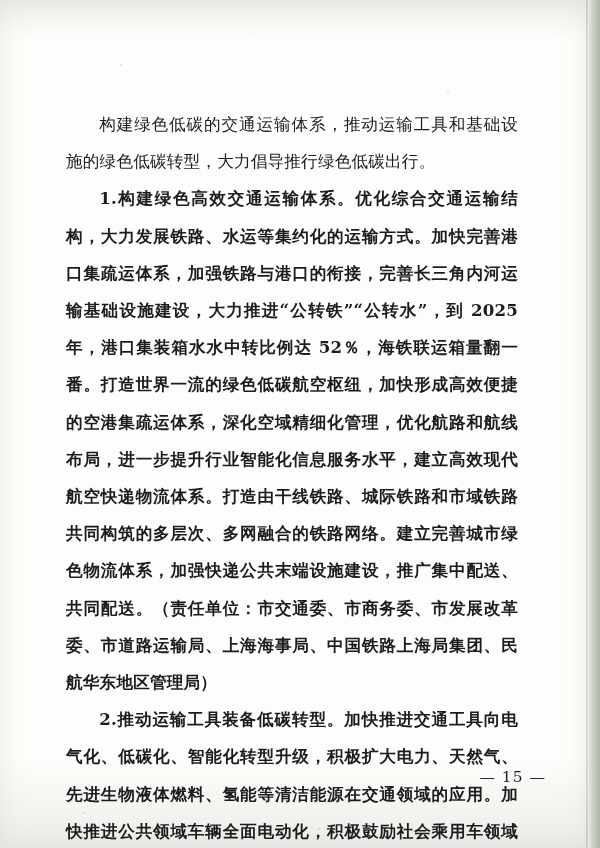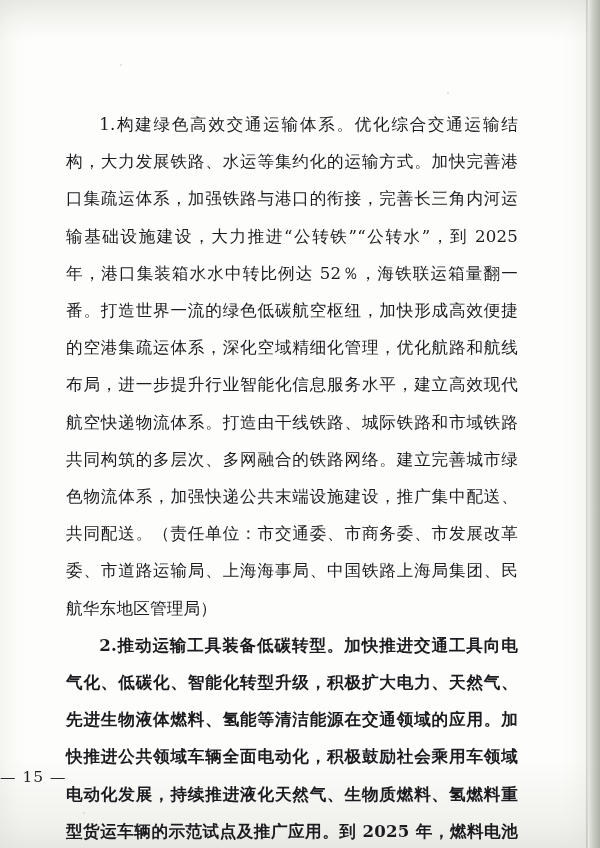--- a/index.html
+++ b/index.html
@@ -68,20 +68,21 @@
     text-indent: 2em;
     white-space: normal;
   }
   .para + .para { margin-top: 0; font-weight: bold; }
 
   .page-number {
     position: absolute;
     left: 0;
     top: 768px;
     width: 546px;
+    text-align: right;
     font-size: 15.5px;
     color: #1f1f23;
     letter-spacing: 1px;
     font-family: "DejaVu Serif", "Liberation Serif", serif;
   }
 
   
   .speck {
     position: absolute;
     background: rgba(150,150,140,0.30);
@@ -90,20 +91,21 @@
 </style>
 </head>
 <body>
 
 <div id="page">
   <div class="paper"></div>
   <div class="top-shade"></div>
   <div class="corner-shade"></div>
 
   <div class="body-text">
+    <p class="para">构建绿色低碳的交通运输体系，推动运输工具和基础设施的绿色低碳转型，大力倡导推行绿色低碳出行。</p>
     <p class="para">1.构建绿色高效交通运输体系。优化综合交通运输结构，大力发展铁路、水运等集约化的运输方式。加快完善港口集疏运体系，加强铁路与港口的衔接，完善长三角内河运输基础设施建设，大力推进“公转铁”“公转水”，到 2025 年，港口集装箱水水中转比例达 52％，海铁联运箱量翻一番。打造世界一流的绿色低碳航空枢纽，加快形成高效便捷的空港集疏运体系，深化空域精细化管理，优化航路和航线布局，进一步提升行业智能化信息服务水平，建立高效现代航空快递物流体系。打造由干线铁路、城际铁路和市域铁路共同构筑的多层次、多网融合的铁路网络。建立完善城市绿色物流体系，加强快递公共末端设施建设，推广集中配送、共同配送。（责任单位：市交通委、市商务委、市发展改革委、市道路运输局、上海海事局、中国铁路上海局集团、民航华东地区管理局）</p>
     <p class="para">2.推动运输工具装备低碳转型。加快推进交通工具向电气化、低碳化、智能化转型升级，积极扩大电力、天然气、先进生物液体燃料、氢能等清洁能源在交通领域的应用。加快推进公共领域车辆全面电动化，积极鼓励社会乘用车领域电动化发展，持续推进液化天然气、生物质燃料、氢燃料重型货运车辆的示范试点及推广应用。到 2025 年，燃料电池汽车应用总量突破 1 万辆，个人新增购置车辆中纯电动车辆占比超过 50％，将新能源车辆纳入总量控</p>
   </div>
 
   <div class="page-number">— 15 —</div>
 
   <span class="speck" style="left:120px; top:64px; width:2px; height:2px;"></span>
   <span class="speck" style="left:447px; top:92px; width:2px; height:2px;"></span>
   <span class="speck" style="left:83px; top:812px; width:2px; height:2px;"></span>
   <span class="speck" style="left:318px; top:828px; width:2px; height:2px;"></span>

